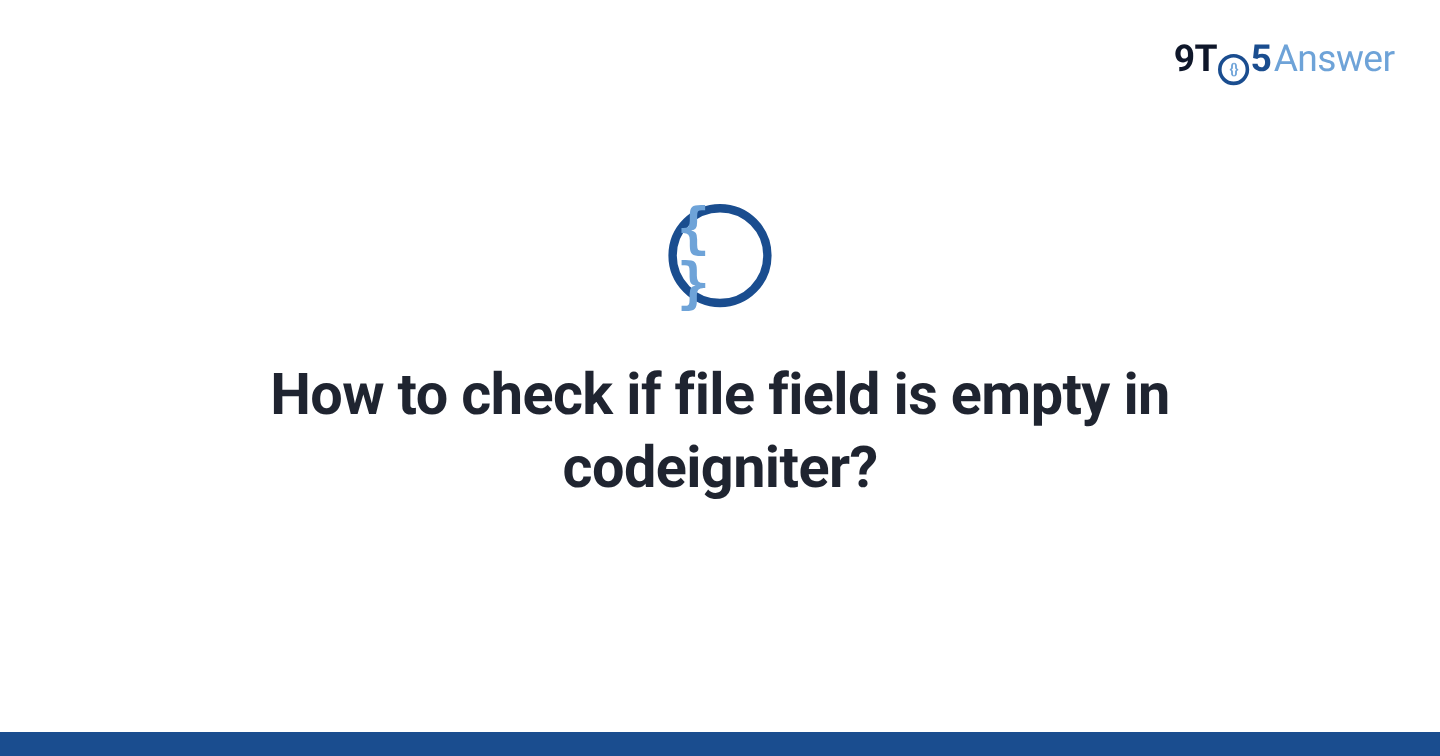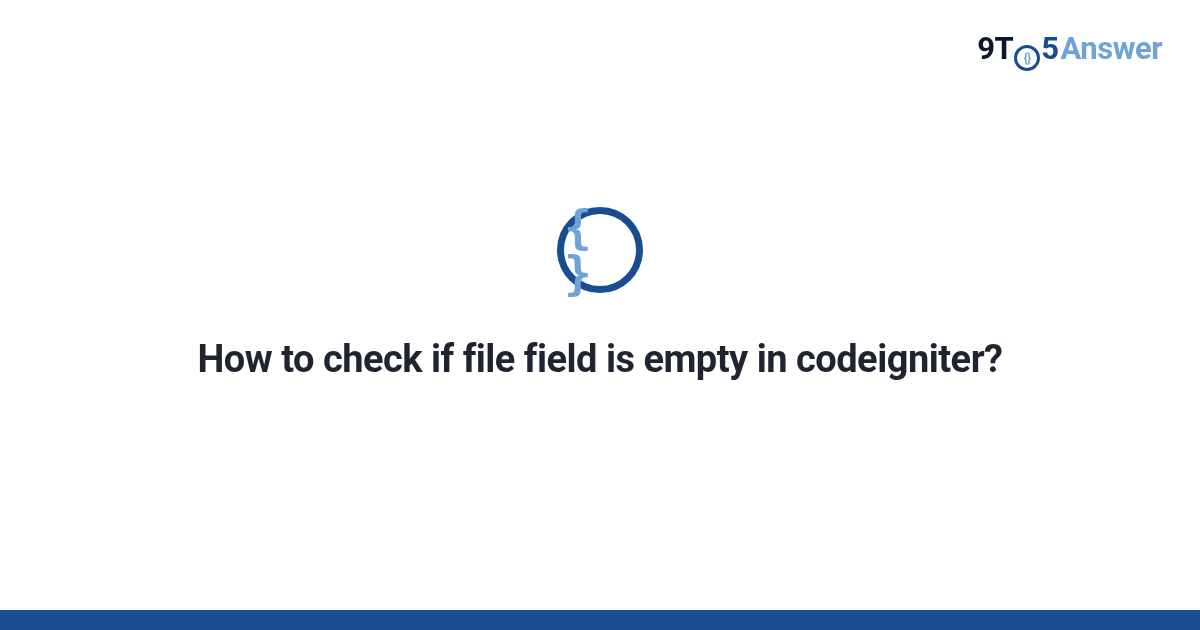--- a/index.html
+++ b/index.html
@@ -46,21 +46,21 @@
       font-size: 12px;
       font-weight: 700;
       line-height: 1;
     }
     .logo-5 {
       color: #1a4d8f;
       font-weight: 700;
     }
     .logo-answer {
       color: #6ea3d8;
-      font-weight: 700;
+      font-weight: 400;
       margin-left: 2px;
     }
     .center {
       position: absolute;
       top: 0;
       left: 0;
       width: 100%;
       height: 100%;
       display: flex;
       flex-direction: column;
@@ -80,21 +80,21 @@
     }
     .icon-braces {
       color: #6ea3d8;
       font-size: 46px;
       font-weight: 700;
       letter-spacing: 3px;
       line-height: 1;
       font-family: Consolas, Monaco, monospace;
     }
     .headline {
-      font-size: 38px;
+      font-size: 48px;
       font-weight: 700;
       color: #1f2430;
       text-align: center;
       line-height: 1.28;
       max-width: 980px;
       letter-spacing: -0.5px;
     }
     .bottom-bar {
       position: absolute;
       left: 0;

